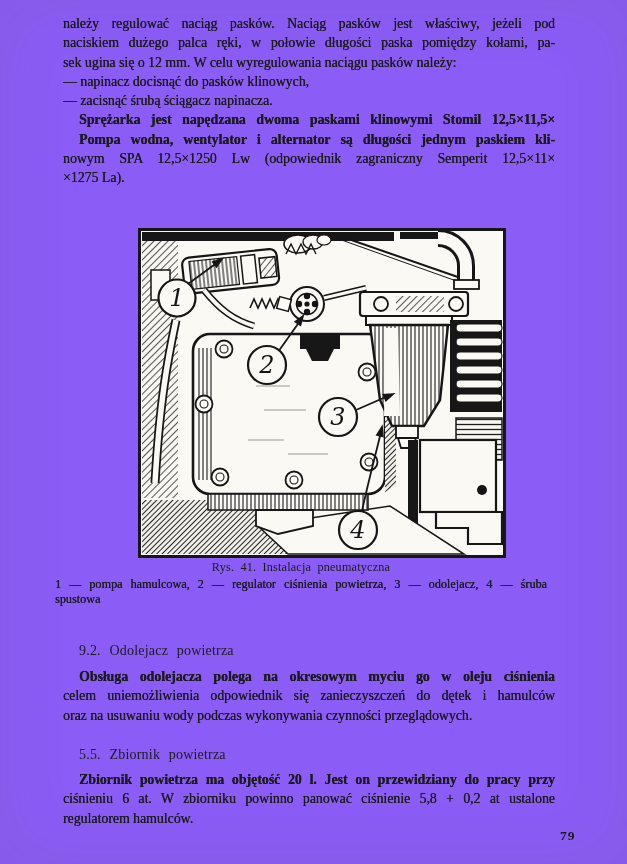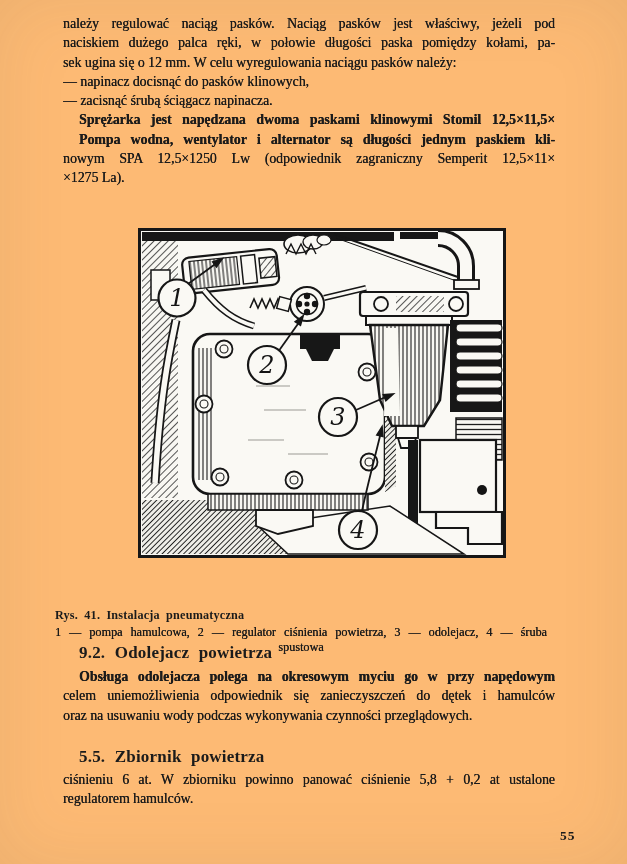--- a/index.html
+++ b/index.html
@@ -1,44 +1,44 @@
 <!DOCTYPE html>
 <html><head>
 <meta charset="utf-8">
 <style>
   html,body{margin:0;padding:0;background:#e8e7e3;}
   .page{
     position:relative;width:627px;height:864px;margin:0 auto;
-    background:#fdba74;
+    background:#8b5cf6;
     box-shadow:inset 0 0 70px rgba(90,85,70,.10);
     font-family:"Liberation Serif",serif;
     color:#1b1b1b;overflow:hidden;
   }
   .body-text{position:absolute;left:63px;top:14px;width:492px;}
   .ln{
     font-size:13.8px;line-height:19.3px;height:19.3px;
     white-space:normal;overflow:hidden;
     text-shadow:0.25px 0 currentColor;
   }
   .j{text-align:justify;text-align-last:justify;}
   .ind{text-indent:16px;font-weight:bold;}
   .figure-wrap{position:absolute;left:138px;top:228px;width:368px;height:330px;}
   .caption{position:absolute;left:55px;top:560px;width:492px;}
   .cap-title{
-    font-size:12.2px;font-weight:bold;
-    word-spacing:3px;letter-spacing:.2px;line-height:15px;margin-top:48px;
+    font-size:12.2px;font-weight:normal;text-align:center;
+    word-spacing:3px;letter-spacing:.2px;line-height:15px;
   }
   .legend1{
     font-size:12.2px;line-height:15px;margin-top:2px;
     text-align:justify;text-align-last:justify;font-style:normal;
     text-shadow:0.2px 0 currentColor;
   }
-  .legend2{font-size:12.2px;line-height:15px;text-align:center;text-shadow:0.2px 0 currentColor;}
+  .legend2{font-size:12.2px;line-height:15px;text-shadow:0.2px 0 currentColor;}
   .sec-heading{
-    position:absolute;left:79px;font-size:17px;font-weight:bold;
+    position:absolute;left:79px;font-size:14px;font-weight:normal;
     word-spacing:5px;letter-spacing:.2px;white-space:nowrap;
   }
   .sec-para{position:absolute;left:63px;width:492px;}
   .page-number{
     position:absolute;left:560px;top:828px;font-size:13.5px;font-weight:bold;
     letter-spacing:1px;
   }
   svg .ink{stroke:#161616;}
   svg text.co{
     font-family:"DejaVu Serif",serif;font-style:italic;font-size:24px;
@@ -214,25 +214,26 @@
   </div>
 
   <div class="caption">
     <div class="cap-title">Rys. 41. Instalacja pneumatyczna</div>
     <div class="legend1">1 — pompa hamulcowa, 2 — regulator ciśnienia powietrza, 3 — odolejacz, 4 — śruba</div>
     <div class="legend2">spustowa</div>
   </div>
 
   <div class="sec-heading" style="top:643px;">9.2. Odolejacz powietrza</div>
   <div class="sec-para" style="top:667px;">
-    <div class="ln j ind">Obsługa odolejacza polega na okresowym myciu go w przy napędowym</div>
+    <div class="ln j ind">Obsługa odolejacza polega na okresowym myciu go w oleju ciśnienia</div>
     <div class="ln j">celem uniemożliwienia odpowiednik się zanieczyszczeń do dętek i hamulców</div>
     <div class="ln">oraz na usuwaniu wody podczas wykonywania czynności przeglądowych.</div>
   </div>
 
   <div class="sec-heading" style="top:747px;">5.5. Zbiornik powietrza</div>
   <div class="sec-para" style="top:770px;">
+    <div class="ln j ind">Zbiornik powietrza ma objętość 20 l. Jest on przewidziany do pracy przy</div>
     <div class="ln j">ciśnieniu 6 at. W zbiorniku powinno panować ciśnienie 5,8 + 0,2 at ustalone</div>
     <div class="ln">regulatorem hamulców.</div>
   </div>
 
-  <div class="page-number">55</div>
+  <div class="page-number">79</div>
 </div>
 
 </body></html>

